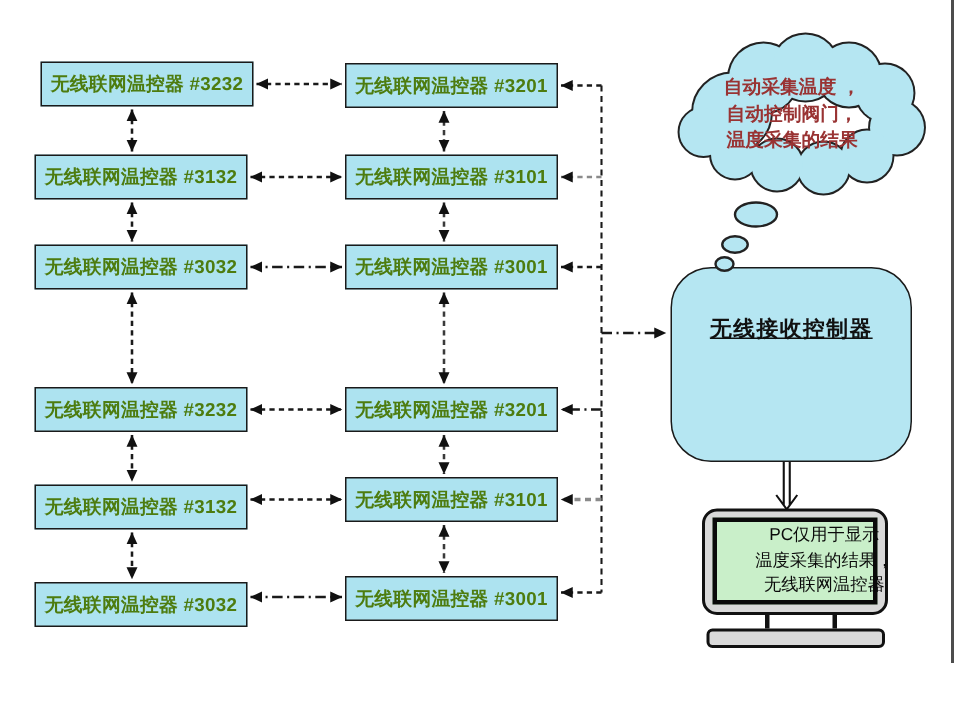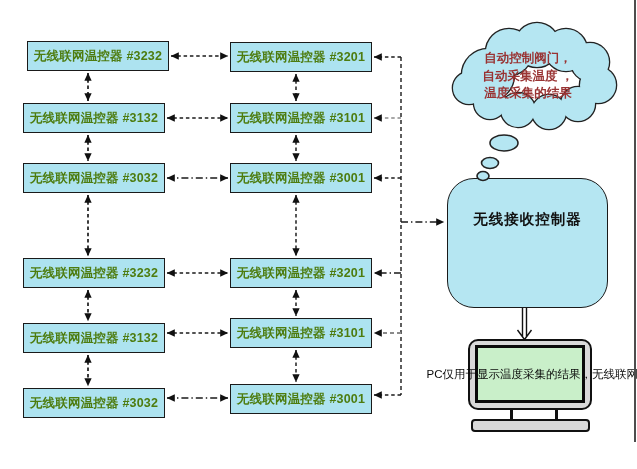--- a/index.html
+++ b/index.html
@@ -17,33 +17,33 @@
   }
   .cloud-text{
     position:absolute;left:452px;top:50px;width:152px;
     text-align:center;font-size:12.5px;line-height:17.5px;font-weight:600;
     color:#993333;white-space:nowrap;
   }
   .cloud-text span{display:block;}
   .controller{
     position:absolute;left:447px;top:178px;width:161px;height:130px;
     background:#B5E6F2;border:1.8px solid #1a1a1a;border-radius:27px;
-    box-sizing:border-box;text-align:center;color:#111;
+    box-sizing:border-box;text-align:center;color:#111;text-decoration:underline;
   }
   .controller .title{margin-top:31px;font-size:14.5px;font-weight:bold;letter-spacing:1px;}
   .controller .subtitle{margin-top:12px;font-size:12.5px;line-height:24px;color:#222;}
   .controller .subtitle span{display:block;white-space:nowrap;}
   .monitor-bezel{
     position:absolute;left:468px;top:339px;width:124px;height:71px;
     background:#D9D9D9;border:2px solid #111;border-radius:10px;box-sizing:border-box;
   }
   .monitor-screen{
     position:absolute;left:5px;top:4px;width:110px;height:58px;
     background:#C9EFC9;border:3.5px solid #0a0a0a;box-sizing:border-box;
-    display:flex;flex-direction:row;align-items:center;justify-content:center;
+    display:flex;flex-direction:column;align-items:center;justify-content:center;
     font-size:11.5px;line-height:16.5px;color:#0a0a0a;white-space:nowrap;padding-left:39px;
   }
   .monitor-leg{position:absolute;width:3px;height:9px;background:#111;top:410px;}
   .monitor-base{
     position:absolute;left:471px;top:419px;width:119px;height:13px;
     background:#D9D9D9;border:2px solid #111;border-radius:4px;box-sizing:border-box;
   }
   .right-border{position:absolute;left:634px;top:0;width:2px;height:442px;background:#4d4d4d;}
 </style>
 </head>
@@ -171,22 +171,22 @@
     </g>
 
     <g stroke="#222" stroke-width="1.6" fill="#B5E6F2">
       <ellipse cx="504" cy="143" rx="14" ry="8"></ellipse>
       <ellipse cx="490" cy="163" rx="8.5" ry="5.5"></ellipse>
       <ellipse cx="483" cy="176" rx="6" ry="4.5"></ellipse>
     </g>
   </svg>
 
   <div class="cloud-text">
+    <span>自动采集温度 ，</span>
     <span>自动控制阀门，</span>
-    <span>自动采集温度 ，</span>
     <span>温度采集的结果</span>
   </div>
 
   <div class="monitor-bezel">
     <div class="monitor-screen">
       <span>PC仅用于显示</span>
       <span>温度采集的结果，</span>
       <span>无线联网温控器</span>
     </div>
   </div>

